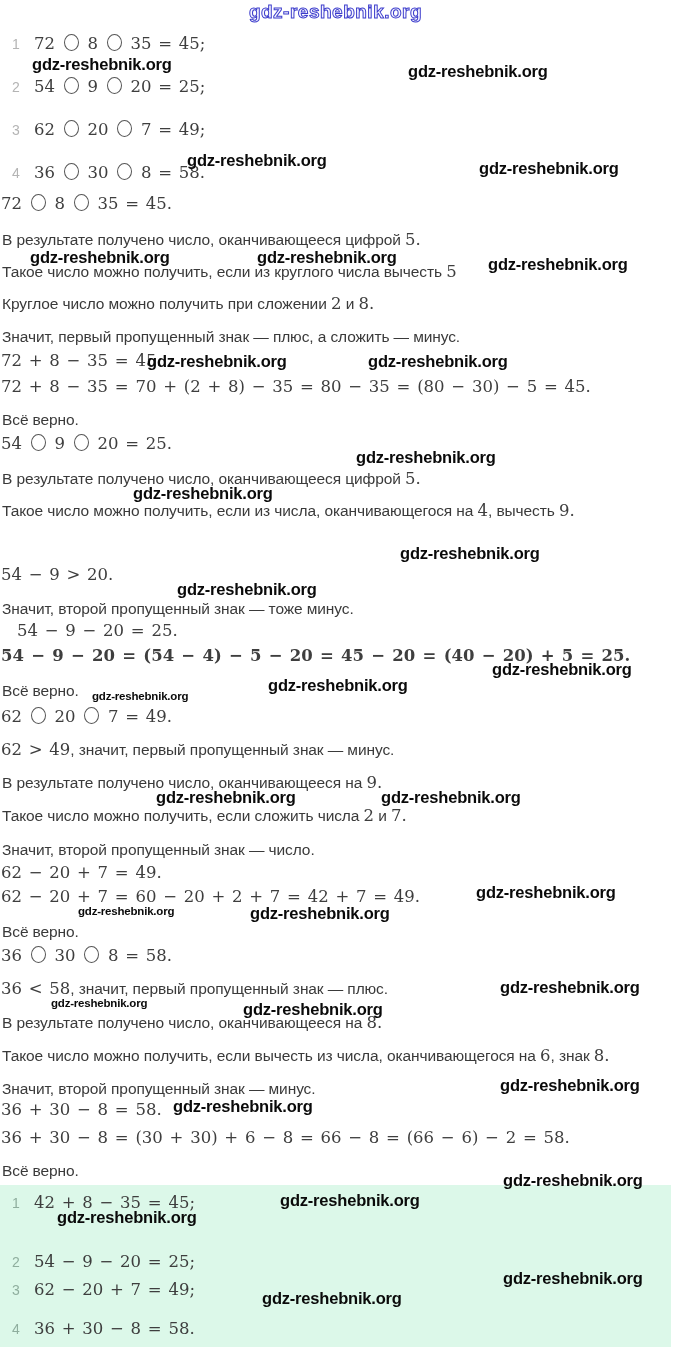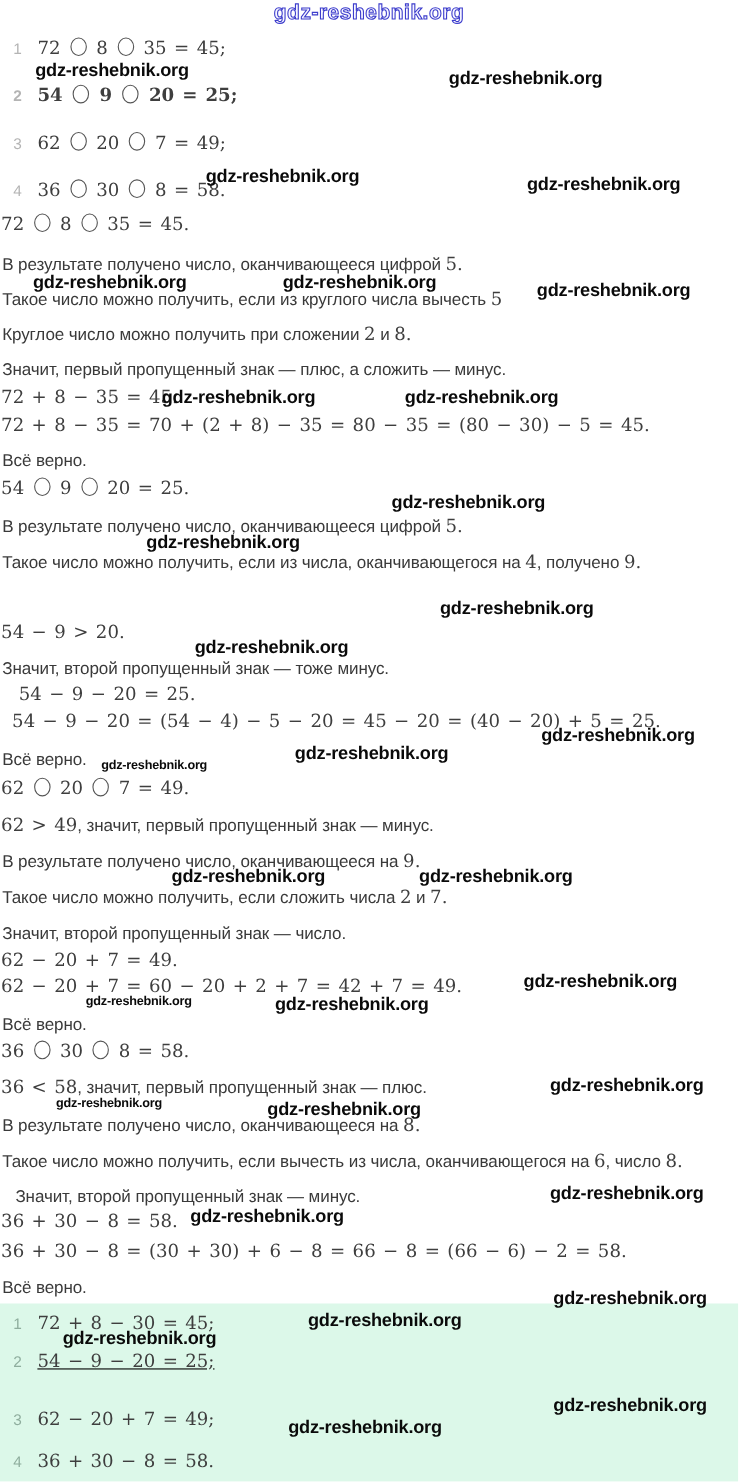--- a/index.html
+++ b/index.html
@@ -25,68 +25,68 @@
 </head>
 <body>
 
 <div class="page">
 
   <div class="wm-blue">gdz-reshebnik.org</div>
 
   <div class="row" style="top:33px;">
     <span class="num">1</span><span class="m"><span class="m">72 <span class="circ"></span> 8 <span class="circ"></span> 35 = 45;</span></span>
   </div>
-  <div class="row" style="top:76px;font-weight:bold;">
+  <div class="row" style="top:76px;">
     <span class="num">2</span><span class="m"><span class="m">54 <span class="circ"></span> 9 <span class="circ"></span> 20 = 25;</span></span>
   </div>
   <div class="row" style="top:119px;">
     <span class="num">3</span><span class="m"><span class="m">62 <span class="circ"></span> 20 <span class="circ"></span> 7 = 49;</span></span>
   </div>
   <div class="row" style="top:162px;">
     <span class="num">4</span><span class="m"><span class="m">36 <span class="circ"></span> 30 <span class="circ"></span> 8 = 58.</span></span>
   </div>
 
   <div class="abs" style="left:1px;top:194px;"><span class="m">72 <span class="circ"></span> 8 <span class="circ"></span> 35 = 45.</span></div>
   <div class="abs" style="left:2px;top:230px;"><span class="b">В результате получено число, оканчивающееся цифрой </span><span class="m">5.</span></div>
   <div class="abs" style="left:2px;top:262px;"><span class="b">Такое число можно получить, если из круглого числа вычесть </span><span class="m">5</span></div>
   <div class="abs" style="left:2px;top:294px;"><span class="b">Круглое число можно получить при сложении </span><span class="m">2</span><span class="b"> и </span><span class="m">8.</span></div>
   <div class="abs" style="left:2px;top:327px;"><span class="b">Значит, первый пропущенный знак — плюс, а сложить — минус.</span></div>
   <div class="abs" style="left:1px;top:351px;"><span class="m">72 + 8 − 35 = 45.</span></div>
   <div class="abs" style="left:1px;top:377px;"><span class="m">72 + 8 − 35 = 70 + (2 + 8) − 35 = 80 − 35 = (80 − 30) − 5 = 45.</span></div>
   <div class="abs" style="left:2px;top:410px;"><span class="b">Всё верно.</span></div>
   <div class="abs" style="left:1px;top:434px;"><span class="m">54 <span class="circ"></span> 9 <span class="circ"></span> 20 = 25.</span></div>
   <div class="abs" style="left:2px;top:469px;"><span class="b">В результате получено число, оканчивающееся цифрой </span><span class="m">5.</span></div>
-  <div class="abs" style="left:2px;top:501px;"><span class="b">Такое число можно получить, если из числа, оканчивающегося на </span><span class="m">4</span><span class="b">, получено </span><span class="m">9.</span></div>
+  <div class="abs" style="left:2px;top:501px;"><span class="b">Такое число можно получить, если из числа, оканчивающегося на </span><span class="m">4</span><span class="b">, вычесть </span><span class="m">9.</span></div>
   <div class="abs" style="left:1px;top:565px;"><span class="m">54 − 9 &gt; 20.</span></div>
   <div class="abs" style="left:2px;top:599px;"><span class="b">Значит, второй пропущенный знак — тоже минус.</span></div>
   <div class="abs" style="left:1px;top:621px;padding-left:16px;"><span class="m">54 − 9 − 20 = 25.</span></div>
-  <div class="abs" style="left:11px;top:646px;"><span class="m">54 − 9 − 20 = (54 − 4) − 5 − 20 = 45 − 20 = (40 − 20) + 5 = 25.</span></div>
+  <div class="abs" style="left:1px;top:646px;font-weight:bold;"><span class="m">54 − 9 − 20 = (54 − 4) − 5 − 20 = 45 − 20 = (40 − 20) + 5 = 25.</span></div>
   <div class="abs" style="left:2px;top:681px;"><span class="b">Всё верно.</span></div>
   <div class="abs" style="left:1px;top:707px;"><span class="m">62 <span class="circ"></span> 20 <span class="circ"></span> 7 = 49.</span></div>
   <div class="abs" style="left:1px;top:740px;"><span class="m">62 &gt; 49</span><span class="b">, значит, первый пропущенный знак — минус.</span></div>
   <div class="abs" style="left:2px;top:773px;"><span class="b">В результате получено число, оканчивающееся на </span><span class="m">9.</span></div>
   <div class="abs" style="left:2px;top:806px;"><span class="b">Такое число можно получить, если сложить числа </span><span class="m">2</span><span class="b"> и </span><span class="m">7.</span></div>
   <div class="abs" style="left:2px;top:840px;"><span class="b">Значит, второй пропущенный знак — число.</span></div>
   <div class="abs" style="left:1px;top:863px;"><span class="m">62 − 20 + 7 = 49.</span></div>
   <div class="abs" style="left:1px;top:887px;"><span class="m">62 − 20 + 7 = 60 − 20 + 2 + 7 = 42 + 7 = 49.</span></div>
   <div class="abs" style="left:2px;top:922px;"><span class="b">Всё верно.</span></div>
   <div class="abs" style="left:1px;top:946px;text-align:right;"><span class="m">36 <span class="circ"></span> 30 <span class="circ"></span> 8 = 58.</span></div>
   <div class="abs" style="left:1px;top:979px;"><span class="m">36 &lt; 58</span><span class="b">, значит, первый пропущенный знак — плюс.</span></div>
   <div class="abs" style="left:2px;top:1013px;"><span class="b">В результате получено число, оканчивающееся на </span><span class="m">8.</span></div>
-  <div class="abs" style="left:2px;top:1046px;"><span class="b">Такое число можно получить, если вычесть из числа, оканчивающегося на </span><span class="m">6</span><span class="b">, число </span><span class="m">8.</span></div>
-  <div class="abs" style="left:14px;top:1079px;text-align:right;"><span class="b">Значит, второй пропущенный знак — минус.</span></div>
+  <div class="abs" style="left:2px;top:1046px;"><span class="b">Такое число можно получить, если вычесть из числа, оканчивающегося на </span><span class="m">6</span><span class="b">, знак </span><span class="m">8.</span></div>
+  <div class="abs" style="left:2px;top:1079px;text-align:right;"><span class="b">Значит, второй пропущенный знак — минус.</span></div>
   <div class="abs" style="left:1px;top:1100px;"><span class="m">36 + 30 − 8 = 58.</span></div>
   <div class="abs" style="left:1px;top:1128px;"><span class="m">36 + 30 − 8 = (30 + 30) + 6 − 8 = 66 − 8 = (66 − 6) − 2 = 58.</span></div>
   <div class="abs" style="left:2px;top:1161px;"><span class="b">Всё верно.</span></div>
 
   <div class="answers" style="background-color: rgb(220, 248, 233);">
     <div class="row" style="top:7px;">
-      <span class="num">1</span><span class="m"><span class="m">72 + 8 − 30 = 45;</span></span>
+      <span class="num">1</span><span class="m"><span class="m">42 + 8 − 35 = 45;</span></span>
     </div>
-    <div class="row" style="top:42px;text-decoration:underline;">
+    <div class="row" style="top:66px;">
       <span class="num">2</span><span class="m"><span class="m">54 − 9 − 20 = 25;</span></span>
     </div>
     <div class="row" style="top:94px;">
       <span class="num">3</span><span class="m"><span class="m">62 − 20 + 7 = 49;</span></span>
     </div>
     <div class="row" style="top:133px;">
       <span class="num">4</span><span class="m"><span class="m">36 + 30 − 8 = 58.</span></span>
     </div>
   </div>
 

